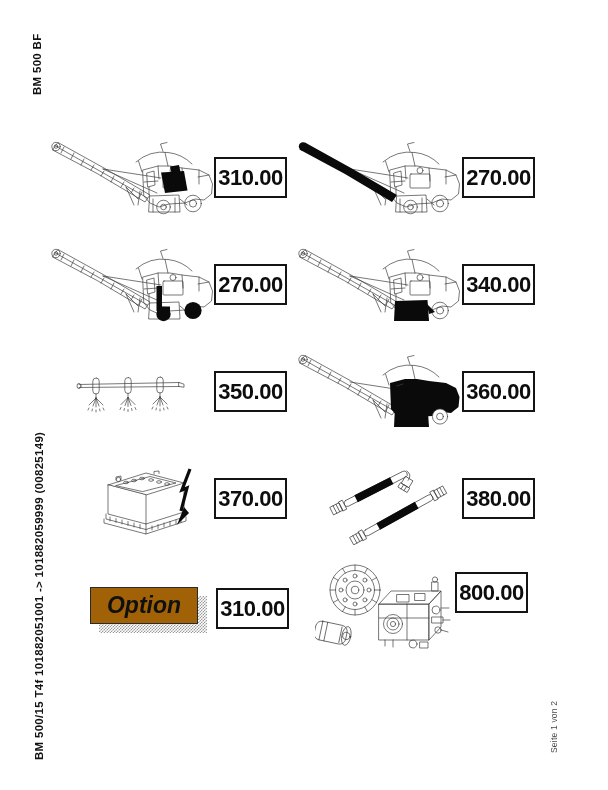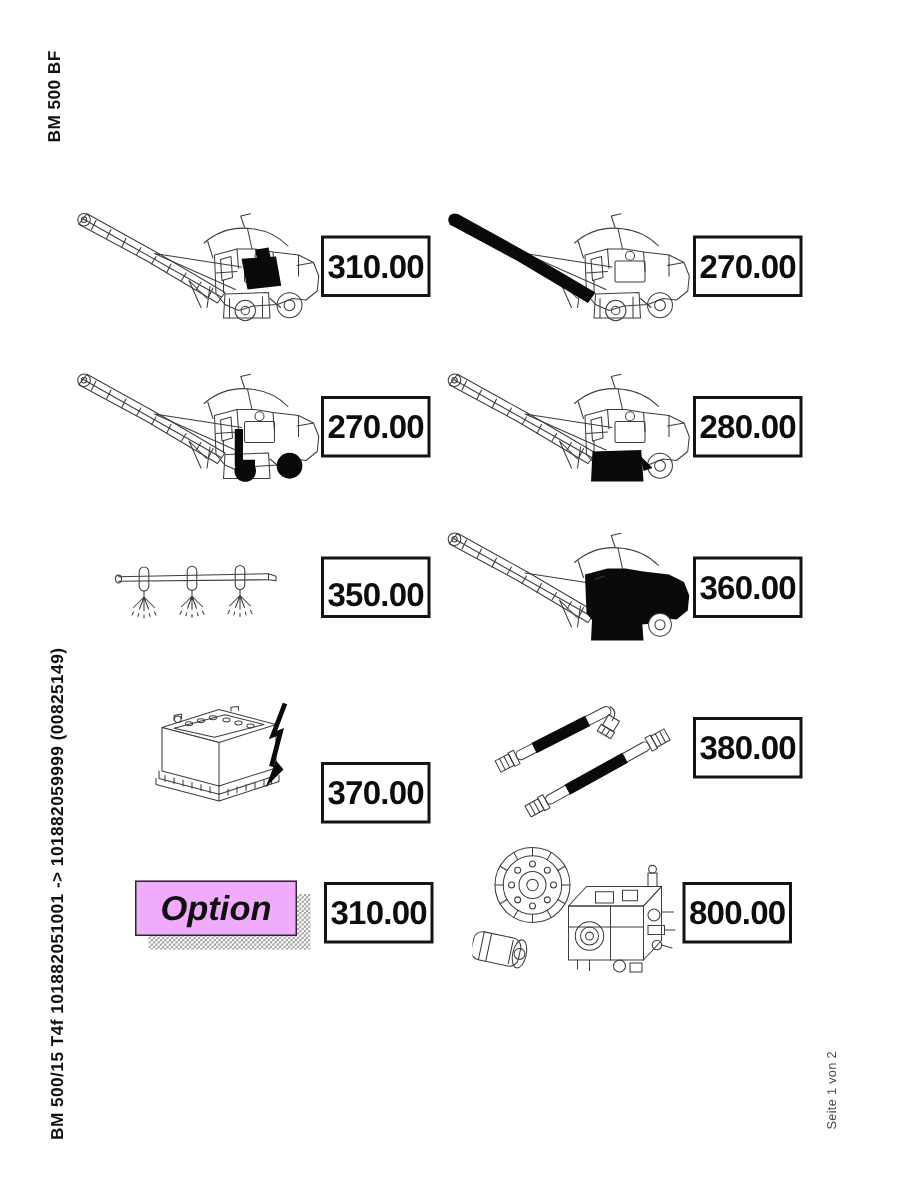--- a/index.html
+++ b/index.html
@@ -18,21 +18,21 @@
   .cell{position:absolute;width:244px;height:100px;}
   .art{position:absolute;}
   .numbox{
     position:absolute;width:73px;height:41px;box-sizing:border-box;
     border:2px solid #141414;background:#fff;
     display:flex;align-items:center;justify-content:center;
     font-weight:bold;font-size:22px;color:#0d0d0d;letter-spacing:-0.5px;
   }
   .option-plate{
     position:absolute;width:108px;height:37px;box-sizing:border-box;
-    background:#f0abfc;border:1.6px solid #2a2a2a;z-index:2;
+    background:#a16207;border:1.6px solid #2a2a2a;z-index:2;
     display:flex;align-items:center;justify-content:center;
     font-style:italic;font-weight:bold;font-size:23px;color:#101010;
   }
   .option-shadow{
     position:absolute;width:108px;height:37px;z-index:1;
     background-image:
       linear-gradient(45deg,#9a9a9a 25%,transparent 25%,transparent 75%,#9a9a9a 75%),
       linear-gradient(45deg,#9a9a9a 25%,transparent 25%,transparent 75%,#9a9a9a 75%);
     background-size:3px 3px;background-position:0 0,1.5px 1.5px;
   }
@@ -166,21 +166,21 @@
           <circle cx="147" cy="66.5" r="8.3"></circle>
             <circle cx="147" cy="66.5" r="3.6"></circle>
         </g>
         <g class="hl">
           <path d="M102,57 L134.5,56 L136,77 L101,77 Z"></path>
           <path d="M134,60 L142,68 L136,70 Z"></path>
         </g>
       </svg>
     </div>
     <div class="numbox" style="left:169px;top:22px;">
-      <span>280.00</span>
+      <span>340.00</span>
     </div>
   </div>
 
   <div class="cell" style="left:46px;top:349px;">
     <div class="art" style="left:30px;top:23px;">
       <svg width="110" height="46" viewBox="0 0 110 46">
         <defs>
           <g id="nozzle">
             <rect x="-3.2" y="-8" width="6.4" height="16" rx="3.2" class="ln" fill="#fff"></rect>
             <path class="ln" d="M0,8 L0,12"></path>
@@ -191,21 +191,21 @@
         <g class="ln">
           <path d="M3,12.5 L103,10.5 M3,15.5 L103,14.5"></path>
           <ellipse cx="3" cy="14" rx="2" ry="2.6"></ellipse>
           <path d="M103,10.5 L108,12.2 L108,15.2 L103,14.5 Z"></path>
         </g>
         <use href="#nozzle" x="20" y="14"></use>
         <use href="#nozzle" x="52" y="13.5"></use>
         <use href="#nozzle" x="84" y="13"></use>
       </svg>
     </div>
-    <div class="numbox" style="left:168px;top:22px;align-items:flex-end;">
+    <div class="numbox" style="left:168px;top:22px;">
       <span>350.00</span>
     </div>
   </div>
 
   <div class="cell" style="left:293px;top:349px;text-decoration:underline;">
     <div class="art" style="left:0;top:1px;">
       <svg width="168" height="80" viewBox="0 0 168 80">
         <g class="ln">
           <path d="M6.5,12.5 L12,5.5 L58,31 L104,58 L99,65 L52,37 Z"></path>
           <path d="M9.5,9 L101.5,61"></path>
@@ -254,21 +254,21 @@
           <path d="M14,53 L14,57 M20,54.5 L20,58.5 M26,56 L26,60 M32,57.5 L32,61.5 M38,59 L38,63 M44,60.5 L44,64.5 M56,62 L56,66 M62,60.5 L62,64.5 M68,59 L68,63 M74,57.5 L74,61.5 M80,56 L80,60 M85,54.5 L85,58.5" fill="none"></path>
         </g>
       </svg>
     </div>
     <div class="art" style="left:130px;top:11px;">
       <svg width="24" height="62" viewBox="0 0 24 62">
         <path d="M14,2 L6,23 L11,21 L5,44" stroke="#0a0a0a" stroke-width="3.2" fill="none"></path>
         <path d="M8,40 L1,58 L13,46 Z" fill="#0a0a0a"></path>
       </svg>
     </div>
-    <div class="numbox" style="left:168px;top:22px;margin-top:30px;">
+    <div class="numbox" style="left:168px;top:22px;">
       <span>370.00</span>
     </div>
   </div>
 
   <div class="cell" style="left:293px;top:456px;">
     <div class="art" style="left:35px;top:1px;">
       <svg width="135" height="88" viewBox="0 0 135 88">
 
         <g transform="translate(4,54) rotate(-27)">
           <g class="ln" fill="#fff">
@@ -357,18 +357,18 @@
           <circle cx="121" cy="50" r="4"></circle>
           <rect x="117" y="57" width="11" height="6"></rect>
           <circle cx="123" cy="70" r="3.2"></circle>
           <path d="M126,48 L134,48 M128,60 L135,60 M126,70 L133,72"></path>
           <circle cx="98" cy="84" r="4"></circle>
           <rect x="105" y="82" width="8" height="6"></rect>
           <path d="M70,80 L70,86 M78,80 L78,87"></path>
         </g>
       </svg>
     </div>
-    <div class="numbox" style="left:162px;top:32px;justify-content:center;">
+    <div class="numbox" style="left:162px;top:16px;justify-content:center;">
       <span>800.00</span>
     </div>
   </div>
 
 </div>
 
 </body></html>

